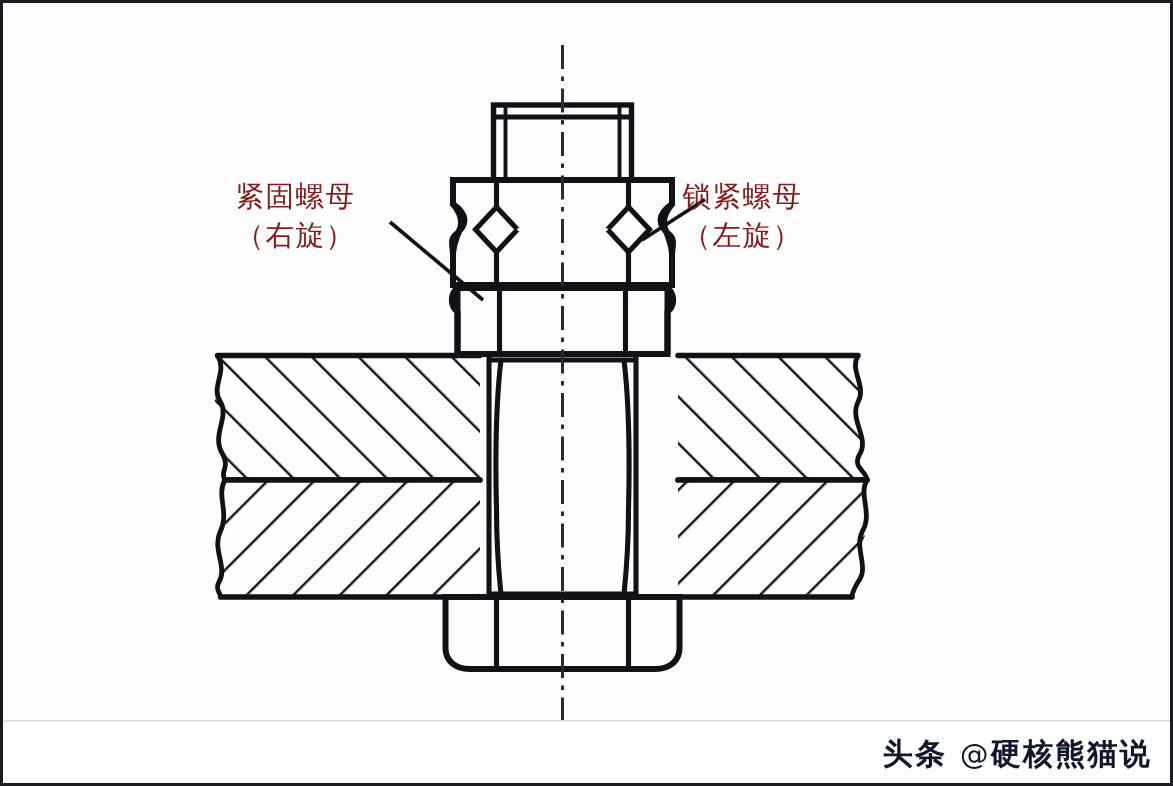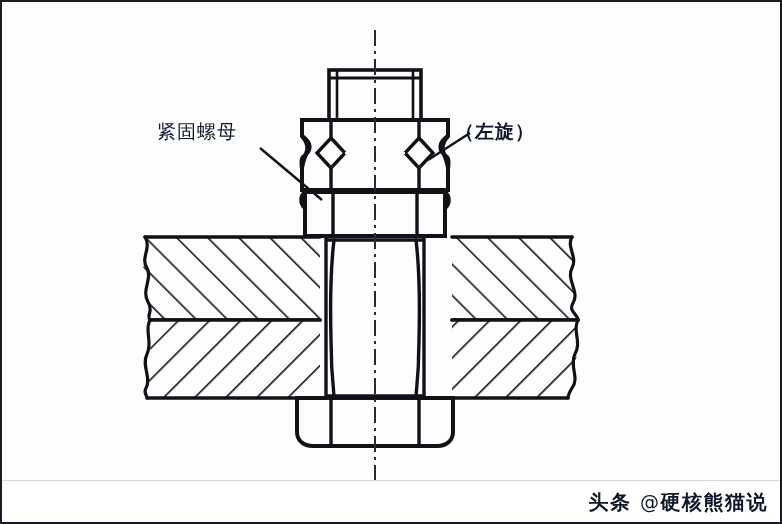--- a/index.html
+++ b/index.html
@@ -37,42 +37,42 @@
   svg#figure {
     position: absolute;
     left: 0; top: 0;
     width: 782px;
     height: 524px;
     display: block;
   }
   .label-text {
     position: absolute;
     font-family: "DejaVu Sans", "Liberation Sans", sans-serif;
-    color: #0f172a;
+    color: #7f1d1d;
     font-size: 19px;
     line-height: 26px;
     letter-spacing: 1px;
     white-space: nowrap;
     font-weight: 500;
   }
   .label-text .l2 {
     display: block;
   }
   #label-left {
     left: 157px;
     top: 118px;
     text-align: center;
   }
   #label-left .l2 { text-align: center; }
   #label-right {
     left: 455px;
     top: 118px;
     text-align: center;
   }
-  #label-right .l2 { text-align: left; font-weight: bold; }
+  #label-right .l2 { text-align: left; }
   
   #watermark-bar {
     position: absolute;
     left: 2px;
     top: 480px;
     width: 778px;
     height: 42px;
     background: #ffffff;
     border-top: 1px solid #d8d8dc;
   }
@@ -198,23 +198,25 @@
     <g>
       <line x1="375" y1="30" x2="375" y2="490" stroke="#2a2a33" stroke-width="2" stroke-dasharray="16 5 3 5" stroke-linecap="butt"></line>
     </g>
 
     <line x1="260" y1="148" x2="322" y2="200" stroke="#111118" stroke-width="2.4"></line>
     <line x1="470" y1="133" x2="428" y2="160" stroke="#111118" stroke-width="2.4"></line>
   </svg>
 
   <div class="label-text" id="label-left">
     <span>紧固螺母</span>
+    <span class="l2">（右旋）</span>
   </div>
 
   <div class="label-text" id="label-right">
+    <span>锁紧螺母</span>
     <span class="l2">（左旋）</span>
   </div>
 
   <div id="watermark-bar"></div>
   <div id="watermark">
     <span>头条</span>
     <span class="at">@</span><span>硬核熊猫说</span>
   </div>
 
   <div id="frame"></div>

